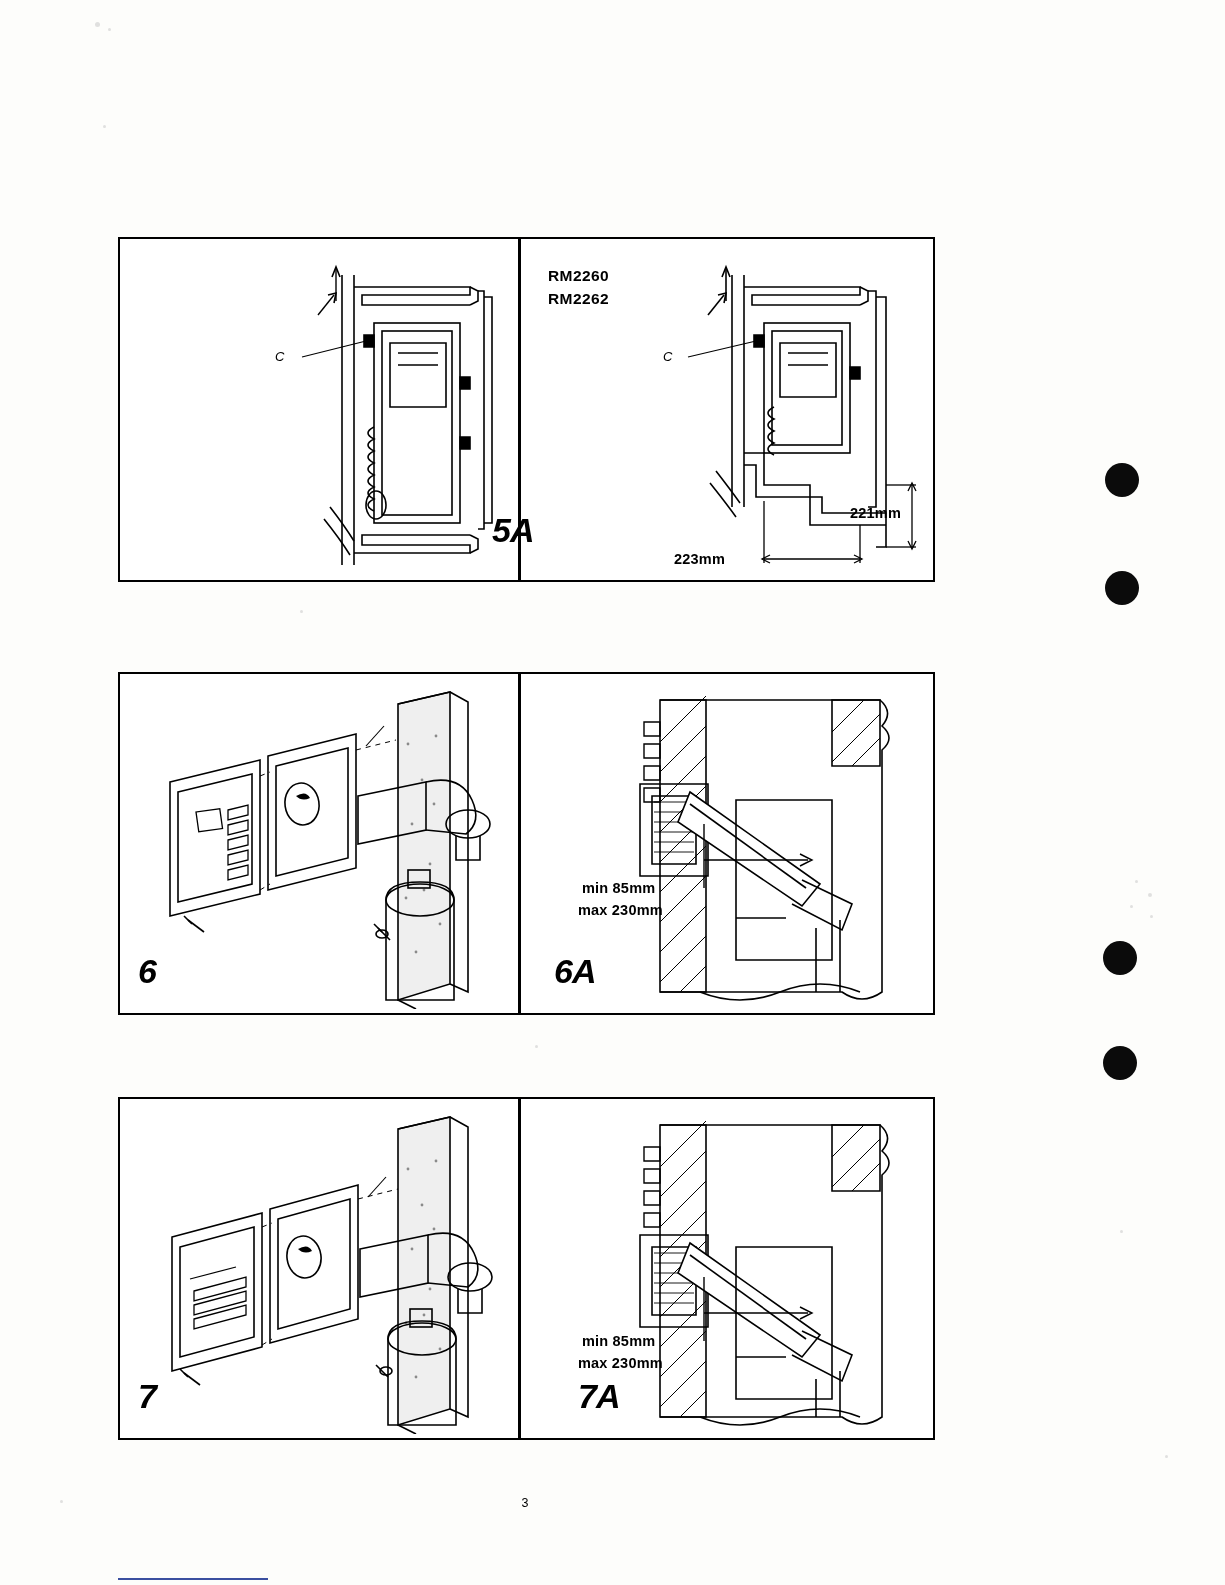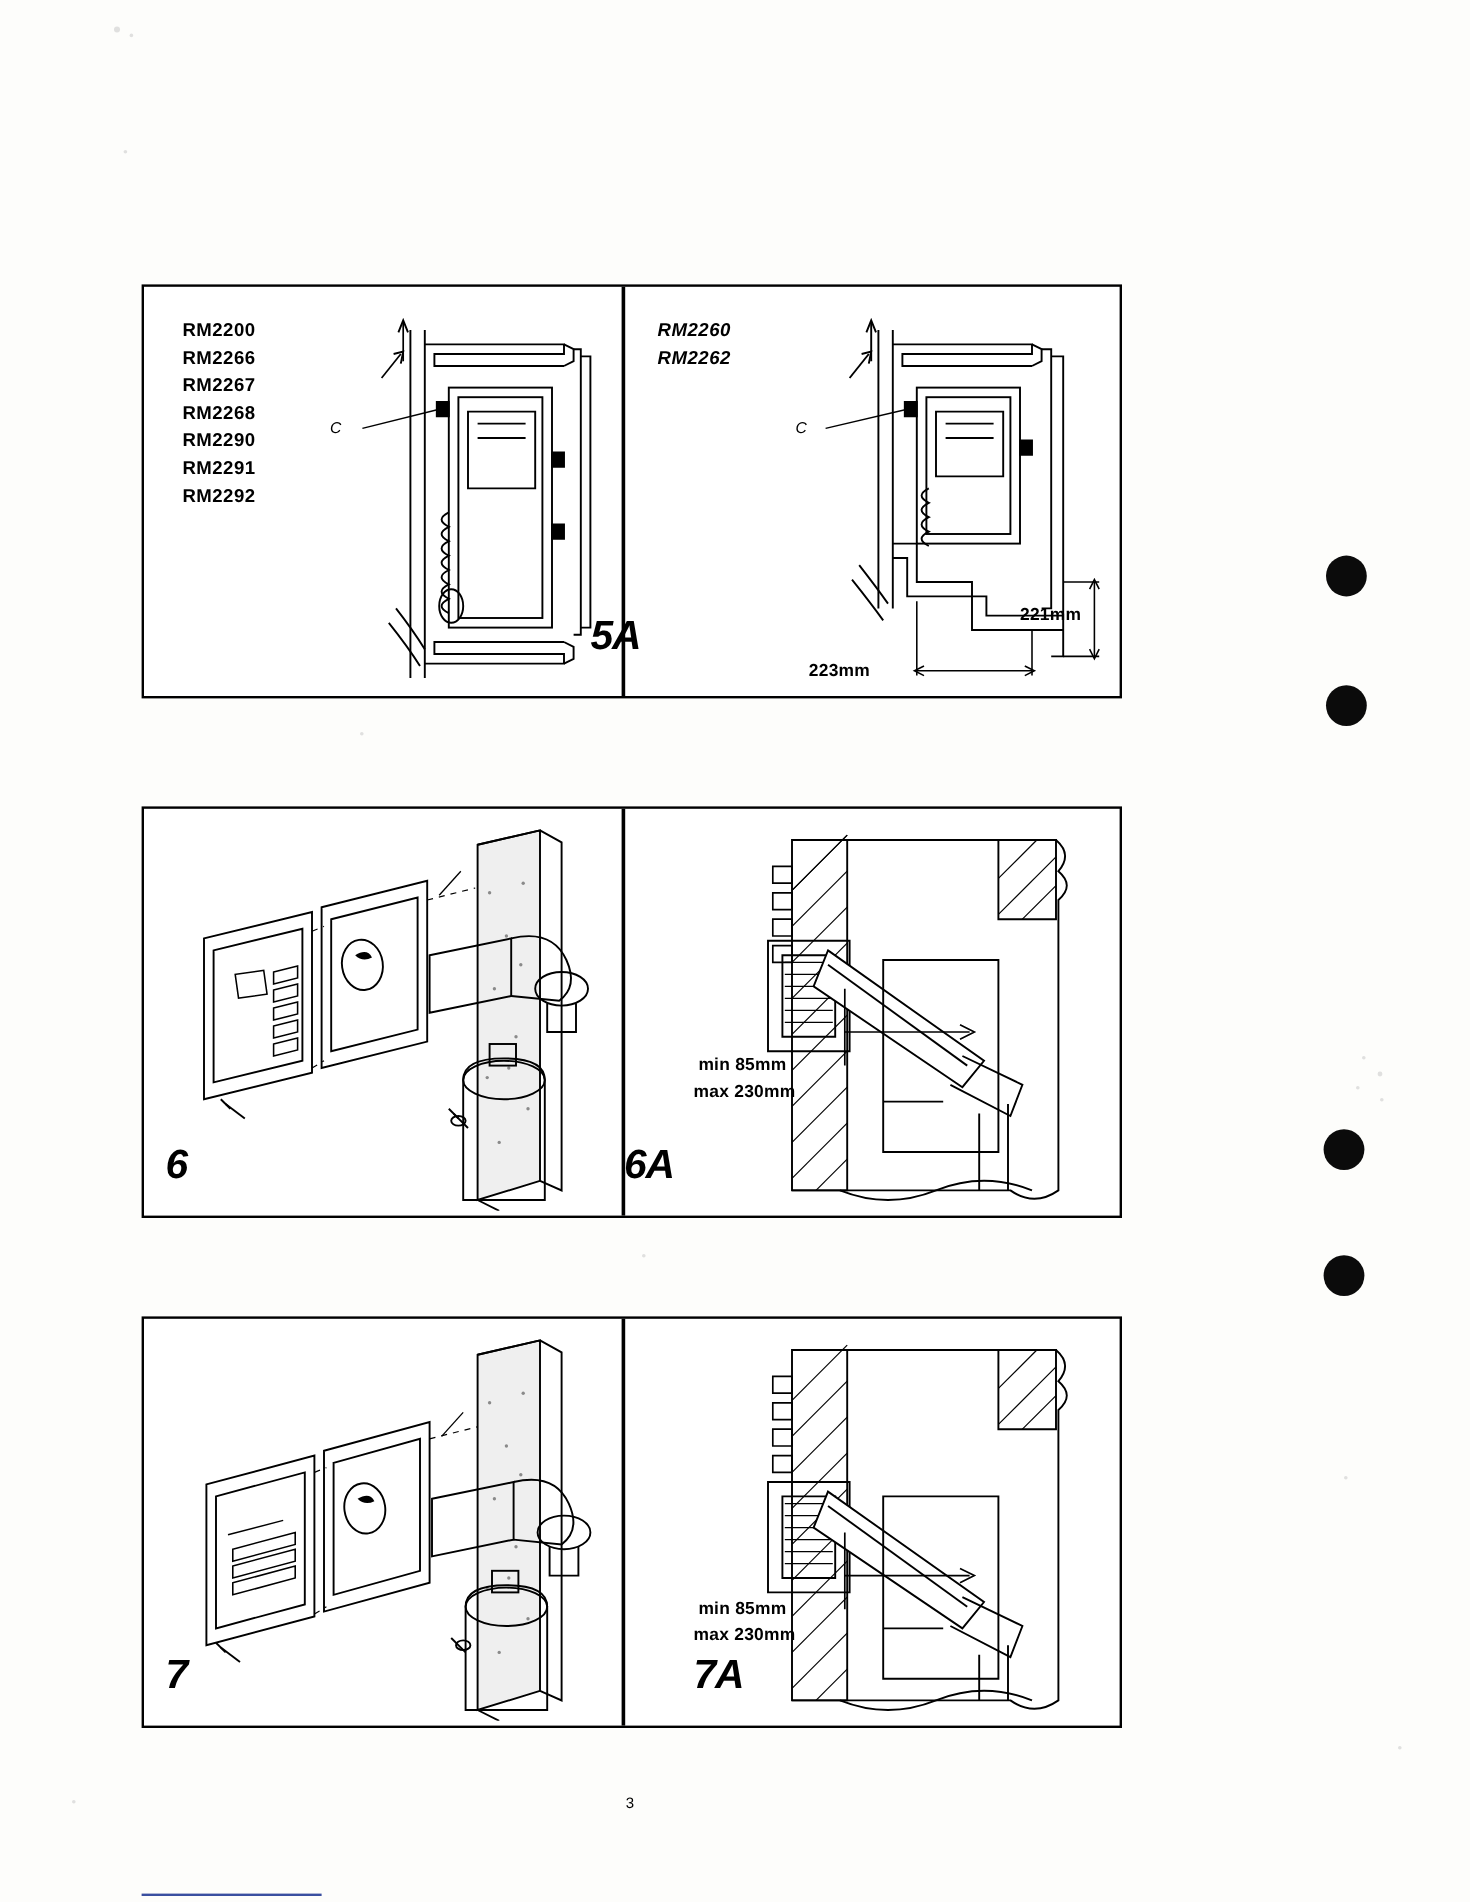--- a/index.html
+++ b/index.html
@@ -111,31 +111,22 @@
   <div class="speck" style="left:60px;top:1500px;width:3px;height:3px;"></div>
 
   <div class="binder-dot" style="left:1105px;top:463px;"></div>
   <div class="binder-dot" style="left:1105px;top:571px;"></div>
   <div class="binder-dot" style="left:1103px;top:941px;"></div>
   <div class="binder-dot" style="left:1103px;top:1046px;"></div>
 
   <div class="fig" style="left:118px;top:237px;width:817px;height:345px;">
     <div class="divider" style="left:398px;"></div>
 
-    <div class="model-list" style="left:32px;top:26px;">
-      <div>RM2200</div>
-      <div>RM2266</div>
-      <div>RM2267</div>
-      <div>RM2268</div>
-      <div>RM2290</div>
-      <div>RM2291</div>
-      <div>RM2292</div>
-    </div>
-
-    <div class="model-list" style="left:428px;top:26px;font-style:italic;">
+
+    <div class="model-list" style="left:428px;top:26px;">
       <div>RM2260</div>
       <div>RM2262</div>
     </div>
 
     <svg style="position:absolute;left:150px;top:18px;" width="250" height="320" viewBox="0 0 250 320">
       <g stroke="#000" stroke-width="1.6" fill="none">
 
         <line x1="72" y1="18" x2="72" y2="308"></line>
         <line x1="84" y1="18" x2="84" y2="308"></line>
 
@@ -365,21 +356,21 @@
       </g>
 
       <g stroke="#000" stroke-width="1.4" fill="none">
         <line x1="164" y1="168" x2="268" y2="168"></line>
         <path d="M260 162 L272 168 L260 174"></path>
         <line x1="164" y1="132" x2="164" y2="196"></line>
       </g>
     </svg>
     <div class="dim-label" style="left:462px;top:206px;">min 85mm</div>
     <div class="dim-label" style="left:458px;top:228px;">max 230mm</div>
-    <div class="panel-num" style="left:400px;top:278px;text-align:center;">6A</div>
+    <div class="panel-num" style="left:434px;top:278px;text-align:center;">6A</div>
   </div>
 
   <div class="fig" style="left:118px;top:1097px;width:817px;height:343px;">
     <div class="divider" style="left:398px;"></div>
 
     <svg style="position:absolute;left:30px;top:10px;" width="370" height="325" viewBox="0 0 370 325">
       <g stroke="#000" stroke-width="1.6" fill="none">
         <path d="M248 20 L300 8 L300 300 L248 316 Z" fill="#efefef"></path>
         <path d="M248 20 L300 8"></path>
         <path d="M300 8 L318 18 L318 308 L300 300"></path>

